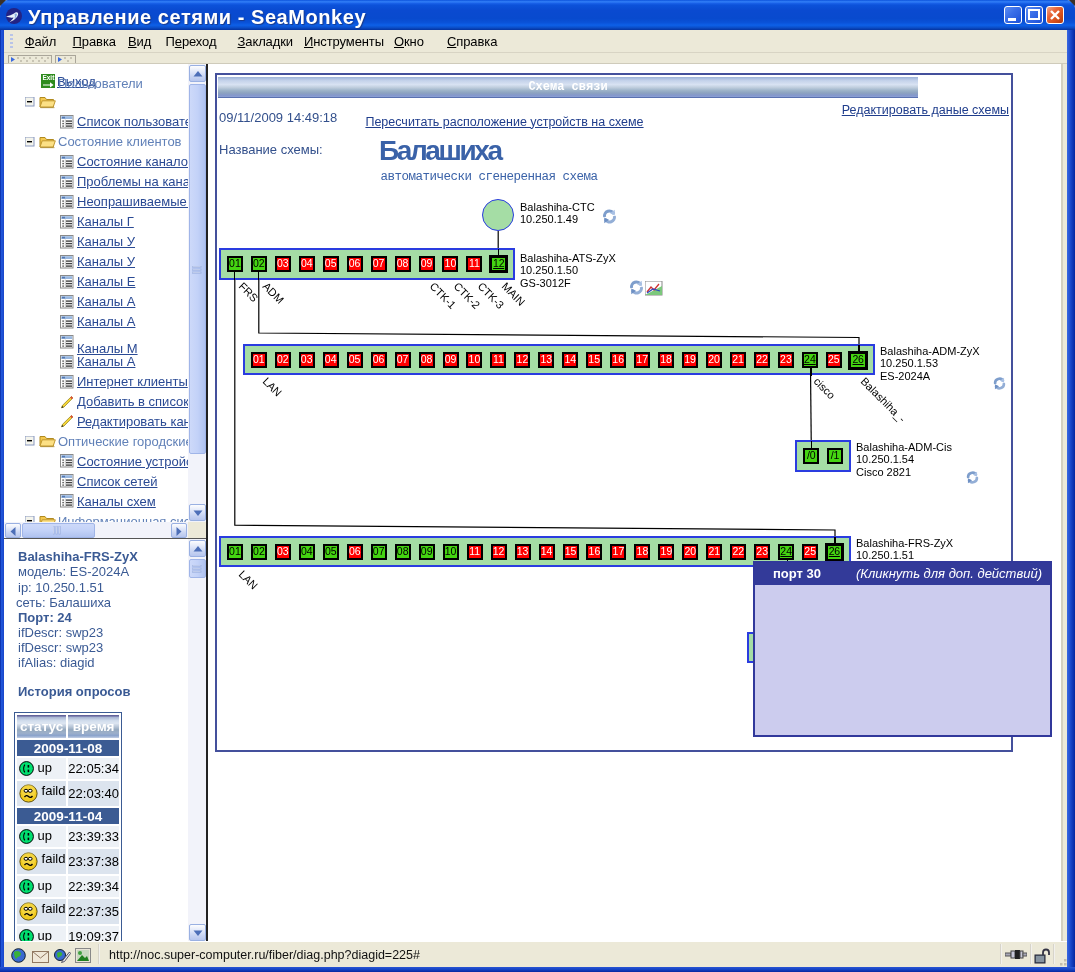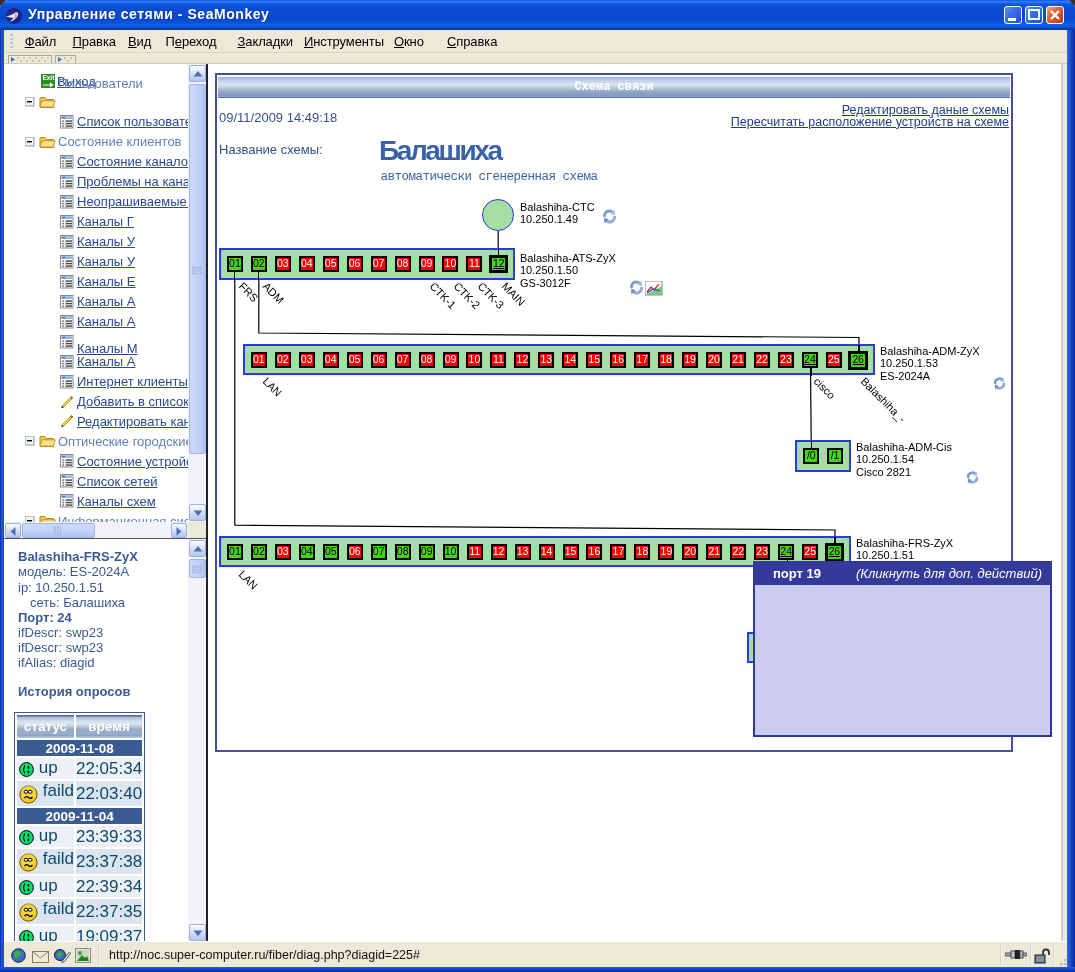--- a/index.html
+++ b/index.html
@@ -1,21 +1,21 @@
 <!DOCTYPE html>
 <html><head><meta charset="utf-8">
 <style>
 *{margin:0;padding:0;box-sizing:border-box;}
 html,body{width:1075px;height:972px;overflow:hidden;background:#ece9d8;
  font-family:"Liberation Sans",sans-serif;}
 .a{position:absolute;}
 
 #tb{left:0;top:0;width:1075px;height:30px;border-radius:8px 8px 0 0;
  background:linear-gradient(180deg,#0c53dc 0%,#3380f8 6%,#1961e8 11%,#0c52da 17%,#0a4ad0 35%,#084ace 62%,#0a52d8 75%,#0d60e8 84%,#0b4ec9 92%,#05339f 100%);}
-#tb .title{left:28px;top:6px;color:#fff;font-size:14px;font-weight:bold;letter-spacing:.55px;
+#tb .title{left:28px;top:6px;color:#fff;font-size:20px;font-weight:bold;letter-spacing:.55px;
  text-shadow:1px 1px 1px #1a3a8a;}
 .wbtn{top:6px;width:18px;height:18px;border:1px solid #fff;border-radius:3px;
  color:#fff;font-size:12px;text-align:center;line-height:16px;
  background:linear-gradient(135deg,#5f8ef2 0%,#3b6fe8 40%,#1c50d8 100%);}
 #bclose{background:linear-gradient(135deg,#f2a88c 0%,#e8663a 35%,#d44d17 70%,#b03a10 100%);}
 
 #mb{left:4px;top:30px;width:1067px;height:23px;background:#ece9d8;border-bottom:1px solid #d8d4c4;}
 #mb .mi{font-size:13px;color:#000;top:4px;letter-spacing:-0.1px;}
 
 .grip{border:1px solid #aaa69a;background:#ece9d8;height:9px;}
@@ -34,29 +34,29 @@
  border:1px solid #a0b5e8;border-radius:2px;}
 .sthumbh{background:linear-gradient(180deg,#cdd9f9 0%,#c3d2f8 50%,#b0c3f0 100%);
  border:1px solid #a0b5e8;border-radius:2px;}
 
 #info{left:4px;top:539px;width:184px;height:402px;background:#fff;overflow:hidden;
  color:#3a5a94;font-size:13px;}
 
 table.h{border-collapse:separate;border-spacing:2px;background:#fff;
  border:1px solid #3b5b93;
  position:absolute;left:10px;top:173px;width:108px;}
-table.h td{background:#edf1f6;font-size:17px;color:#0c4a6e;text-align:center;
+table.h td{background:#edf1f6;font-size:13px;color:#000000;text-align:center;
  white-space:nowrap;overflow:hidden;}
 table.h td.hdr{background:linear-gradient(180deg,#63639b 0%,#63639b 4%,#a9b6d4 10%,#cfdbeb 24%,#dde6f2 36%,#b6c4d6 52%,#94a8be 64%,#9db0ca 78%,#8ba3cc 90%,#c3cfe4 100%);
  color:#fff;font-weight:bold;height:23px;font-size:13.5px;}
 table.h td.date{background:#3b5b93;color:#fff;font-weight:bold;height:16px;font-size:13.5px;}
 
 #main{left:208px;top:64px;width:853px;height:877px;background:#fff;}
 #schema{left:215px;top:73px;width:798px;height:679px;border:2px solid #44509c;background:#fff;}
-#shdr{left:1px;top:2px;width:792px;height:21px;
+#shdr{left:1px;top:2px;width:700px;height:21px;
  background:linear-gradient(180deg,#9cb2d8 0%,#c4d2ea 18%,#d8e2f2 38%,#c0cede 52%,#9cb2c8 68%,#8ca2c0 80%,#8498cc 92%,#8ca0d4 100%);
  border-bottom:1px solid #5870b0;color:#fff;font-weight:bold;font-size:12px;
  font-family:"Liberation Mono",monospace;text-align:center;line-height:21px;}
 .lnk{color:#1f3d8c;text-decoration:underline;font-size:12.5px;}
 .ctext{color:#33508c;font-size:13px;}
 
 .swbox{background:#a5dda5;border:2px solid #2a3ce0;}
 .port{width:16px;height:16px;border:2px solid #000;font-size:10.5px;line-height:11.5px;
  text-align:center;color:#fff;background:#f00;}
 .pg{background:#44d411;color:#000;}
@@ -477,21 +477,21 @@
       <rect x="3" y="0" width="1.2" height="8"></rect>
       <rect x="6" y="0" width="1.2" height="8"></rect>
     </g>
   </svg>
 <div class="a" style="left:4px;top:538px;width:202px;height:1.5px;background:#555"></div>
 <div class="a" style="left:206px;top:64px;width:2px;height:877px;background:#222"></div>
 <div id="info" class="a">
 <div class="a" style="left:14px;top:10.3px;font-weight:bold;white-space:nowrap">Balashiha-FRS-ZyX</div>
 <div class="a" style="left:14px;top:25.4px;white-space:nowrap">модель: ES-2024A</div>
 <div class="a" style="left:14px;top:40.5px;white-space:nowrap">ip: 10.250.1.51</div>
-<div class="a" style="left:26px;top:55.6px;white-space:nowrap">сеть: Балашиха</div>
+<div class="a" style="left:12px;top:55.6px;white-space:nowrap">сеть: Балашиха</div>
 <div class="a" style="left:14px;top:70.7px;font-weight:bold;white-space:nowrap">Порт: 24</div>
 <div class="a" style="left:14px;top:85.8px;white-space:nowrap">ifDescr: swp23</div>
 <div class="a" style="left:14px;top:100.9px;white-space:nowrap">ifDescr: swp23</div>
 <div class="a" style="left:14px;top:116.0px;white-space:nowrap">ifAlias: diagid</div>
 <div class="a" style="left:14px;top:145px;font-weight:bold">История опросов</div>
 <table class="h">
       <colgroup>
         <col style="width:51px">
         <col style="width:51px">
       </colgroup>
@@ -593,21 +593,21 @@
       <rect x="0" y="3" width="9" height="1.2"></rect>
       <rect x="0" y="6" width="9" height="1.2"></rect>
     </g>
   </svg>
 <div id="main" class="a"></div>
 <div id="schema" class="a">
     <div id="shdr" class="a">Схема связи</div>
   </div>
 <div class="a ctext" style="left:219px;top:110px">09/11/2009 14:49:18</div>
 <div class="a" style="left:0;top:100px;width:1009px;text-align:right"><span class="lnk">Редактировать даные схемы</span></div>
-<div class="a" style="left:0;top:111.5px;width:1009px;text-align:right"><span class="lnk">Пересчитать расположение устройств на схеме</span></div>
+<div class="a" style="left:0;top:111.5px;width:1009px;text-align:center"><span class="lnk">Пересчитать расположение устройств на схеме</span></div>
 <div class="a ctext" style="left:219px;top:141.5px">Название схемы:</div>
 <div class="a" style="left:379px;top:135px;font-size:28px;font-weight:bold;letter-spacing:-2.4px;color:#3a62a8">Балашиха</div>
 <div class="a" style="left:380.5px;top:169.5px;font-size:12.5px;letter-spacing:-0.5px;color:#3a62a8;font-family:'Liberation Mono',monospace">автоматически сгенеренная схема</div>
 <svg class="a" style="left:0;top:0;width:1075px;height:972px;pointer-events:none">
     <g stroke="#000" stroke-width="1.2" fill="none">
       <path d="M498.2 231 L498.2 257"></path>
       <path d="M234.8 272 L234.8 525.2 L835 530 L835 545"></path>
       <path d="M258.8 272 L258.8 333 L859 337.5 L859 352"></path>
       <path d="M810.5 368 L811.3 449"></path>
       <path d="M787 560 L787.3 566"></path>
@@ -733,21 +733,21 @@
 <div class="a" style="left:858.3px;top:345px;width:1.3px;height:7px;background:#000"></div>
 <div class="a" style="left:497.6px;top:249px;width:1.3px;height:7px;background:#000"></div>
 <div class="a" style="left:834.4px;top:537px;width:1.3px;height:7.5px;background:#000"></div>
 <div class="a" style="left:810.3px;top:368px;width:1.3px;height:7.5px;background:#000"></div>
 <div class="a" style="left:786.9px;top:560px;width:1.3px;height:8px;background:#000"></div>
 <div class="a" style="left:234.2px;top:272px;width:1.3px;height:8px;background:#000"></div>
 <div class="a" style="left:258.2px;top:272px;width:1.3px;height:8px;background:#000"></div>
 <div class="a" style="left:810.8px;top:441px;width:1.3px;height:8px;background:#000"></div>
 <div id="tip" class="a">
     <div id="tiph" class="a">
-      <span style="position:absolute;left:18px;font-weight:bold">порт 19</span>
+      <span style="position:absolute;left:18px;font-weight:bold">порт 30</span>
       <span style="position:absolute;right:8px;font-style:italic">(Кликнуть для доп. действий)</span>
     </div>
 </div>
 <div id="sb" class="a"></div>
 <svg class="a" style="left:11px;top:948px" width="15" height="15">
     <circle cx="7.5" cy="7.5" r="6.8" fill="#3a6ad0" stroke="#123"></circle>
     <path d="M3 4 Q6 2 9 4 Q11 6 9 8 Q6 9 5 11 Q3 9 3 4Z" fill="#3ab03a"></path>
   </svg>
 <svg class="a" style="left:32px;top:951px" width="17" height="12">
     <rect x="0.5" y="0.5" width="16" height="11" fill="#f0e8d8" stroke="#907860"></rect>

